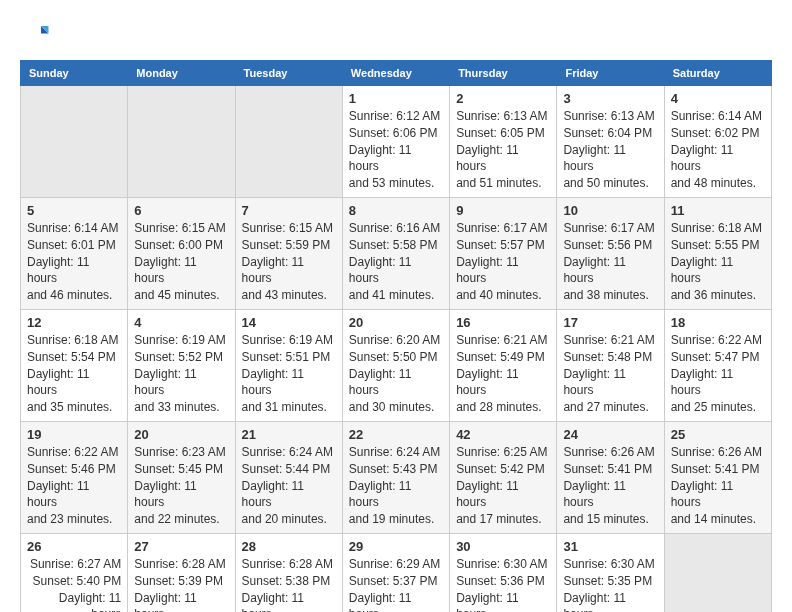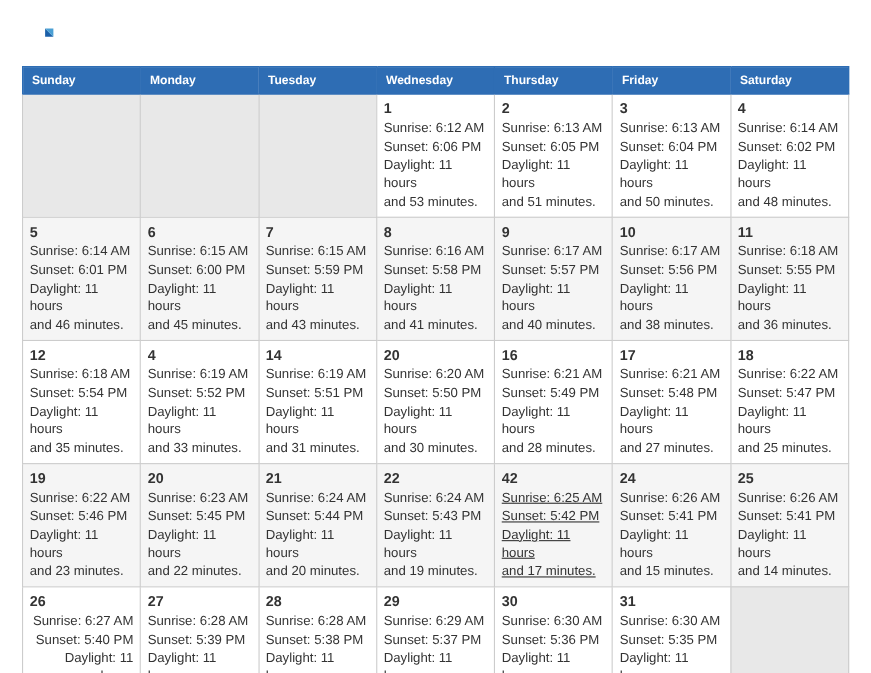--- a/index.html
+++ b/index.html
@@ -280,21 +280,21 @@
         </td>
         <td>
           <span class="day-num">22</span>
           <div class="day-info" style="white-space: pre-line;">Sunrise: 6:24 AM
 Sunset: 5:43 PM
 Daylight: 11 hours
 and 19 minutes.</div>
         </td>
         <td>
           <span class="day-num">42</span>
-          <div class="day-info" style="white-space: pre-line; text-decoration: underline;">Sunrise: 6:25 AM
+          <div class="day-info" style="white-space: pre-line;">Sunrise: 6:25 AM
 Sunset: 5:42 PM
 Daylight: 11 hours
 and 17 minutes.</div>
         </td>
         <td>
           <span class="day-num">24</span>
           <div class="day-info" style="white-space: pre-line;">Sunrise: 6:26 AM
 Sunset: 5:41 PM
 Daylight: 11 hours
 and 15 minutes.</div>

